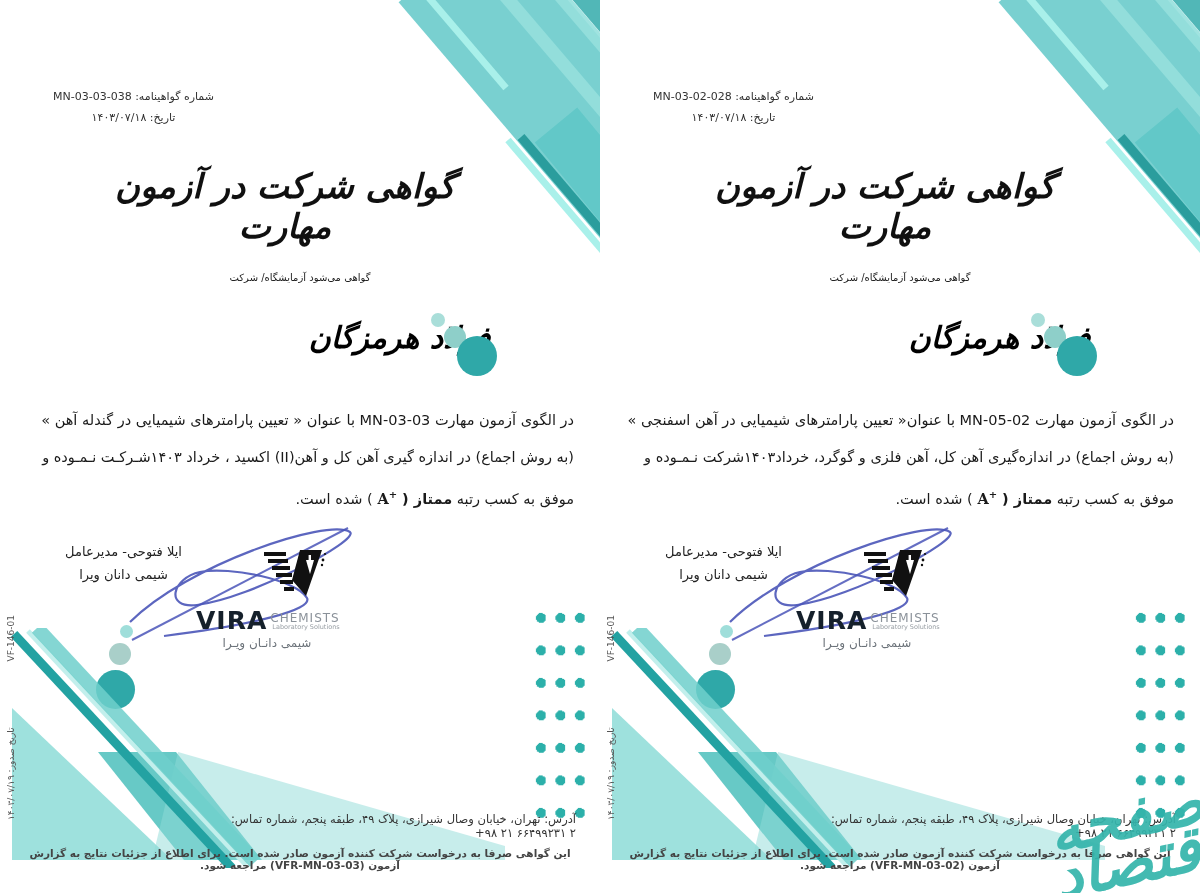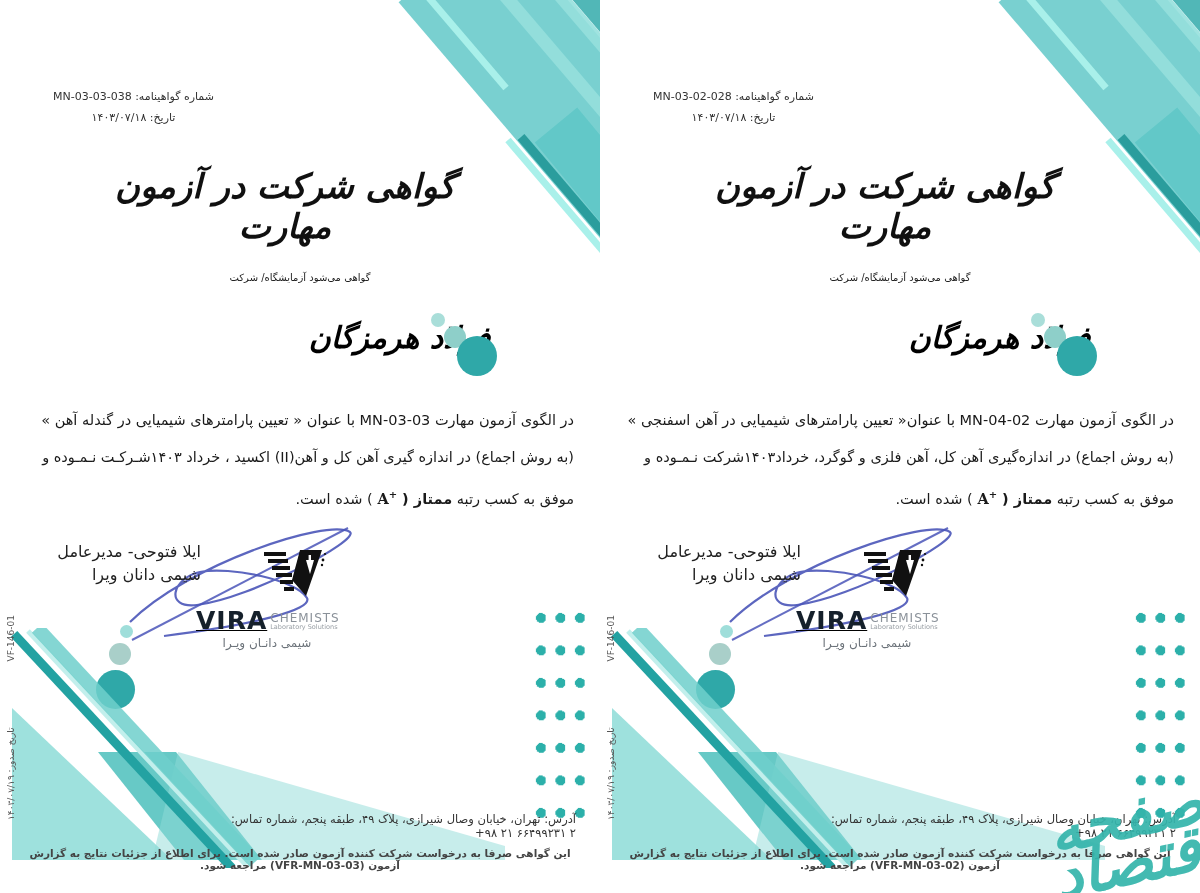--- a/index.html
+++ b/index.html
@@ -33,29 +33,29 @@
   .cb2 { left:109px; top:643px; width:22px; height:22px; background:#a9cfc9; }
   .cb3 { left:96px;  top:670px; width:39px; height:39px; background:#2fa8a8; }
 
   .body-text { position:absolute; top:402px; left:26px; right:26px; direction:rtl;
                text-align:right; font-size:14.5px; color:#1a1a1a; line-height:37px; }
   .grade-wrap { direction:ltr; unicode-bidi:embed; font-weight:bold; font-family:"DejaVu Serif", serif; }
   .grade-wrap sup { font-size:10px; }
   .bold-word { font-weight:bold; }
 
   .signer { position:absolute; top:540px; left:46px; width:155px; direction:rtl;
-            font-size:16px; line-height:23px; color:#222; }
+            text-align:center; font-size:13px; line-height:23px; color:#222; }
 
   .sig-svg { position:absolute; top:510px; left:102px; width:265px; height:135px; }
 
   .logo { position:absolute; top:548px; left:196px; width:142px; text-align:center; }
   .logo-v { display:block; margin:0 10px 0 auto; }
-  .logo-row { white-space:nowrap; line-height:1; margin-top:2px;text-decoration:underline; }
+  .logo-row { white-space:nowrap; line-height:1; margin-top:2px; }
   .logo-name { font-size:25px; font-weight:bold; color:#15202b; letter-spacing:1px; }
-  .chem-block { display:inline-block; vertical-align:baseline; text-align:left; margin-left:3px; }
+  .chem-block { display:inline-block; vertical-align:baseline; text-align:right; margin-left:3px; }
   .logo-type { display:block; font-size:12px; color:#8a9199; letter-spacing:1px; }
   .logo-tagline { display:block; font-size:6.5px; color:#9aa0a6; }
   .logo-fa { direction:rtl; font-size:12px; color:#6c737a; letter-spacing:1px; margin-top:3px; }
 
   .side-rot { position:absolute; left:6px; top:820px; width:205px;
               transform:rotate(-90deg); transform-origin:0 0;
               display:flex; justify-content:space-between; direction:ltr;
               font-size:9px; color:#555; }
   .side-rot .fa { direction:rtl; }
 
@@ -193,21 +193,21 @@
 
     <div class="title">گواهی شرکت در آزمون مهارت</div>
     <div class="subtitle">گواهی می‌شود آزمایشگاه/ شرکت</div>
     <div class="company">فولاد هرمزگان</div>
 
     <div class="dot-circle ca1"></div>
     <div class="dot-circle ca2"></div>
     <div class="dot-circle ca3"></div>
 
     <div class="body-text">
-      <div>در الگوی آزمون مهارت MN-04-02 با عنوان« تعیین پارامترهای شیمیایی در آهن اسفنجی »</div>
+      <div>در الگوی آزمون مهارت MN-05-02 با عنوان« تعیین پارامترهای شیمیایی در آهن اسفنجی »</div>
       <div>(به روش اجماع) در اندازه‌گیری آهن کل، آهن فلزی و گوگرد، خرداد۱۴۰۳شرکت  نـمـوده  و</div>
       <div>
         <span>موفق به کسب رتبه </span><span class="bold-word">ممتاز</span><span class="bold-word"> ( </span><span class="grade-wrap"><span>A</span><sup>+</sup></span><span> ) شده است.</span>
       </div>
     </div>
 
     <svg class="sig-svg" viewBox="0 0 265 135">
       <path d="M28,112 C85,55 225,8 248,22 C258,30 150,88 95,95 C62,99 70,68 98,62 C128,56 195,70 205,88 C211,100 150,115 62,126" fill="none" stroke="#4a55b8" stroke-width="2.2" opacity="0.9"></path>
       <path d="M246,18 L30,130" fill="none" stroke="#4a55b8" stroke-width="2" opacity="0.85"></path>
     </svg>

